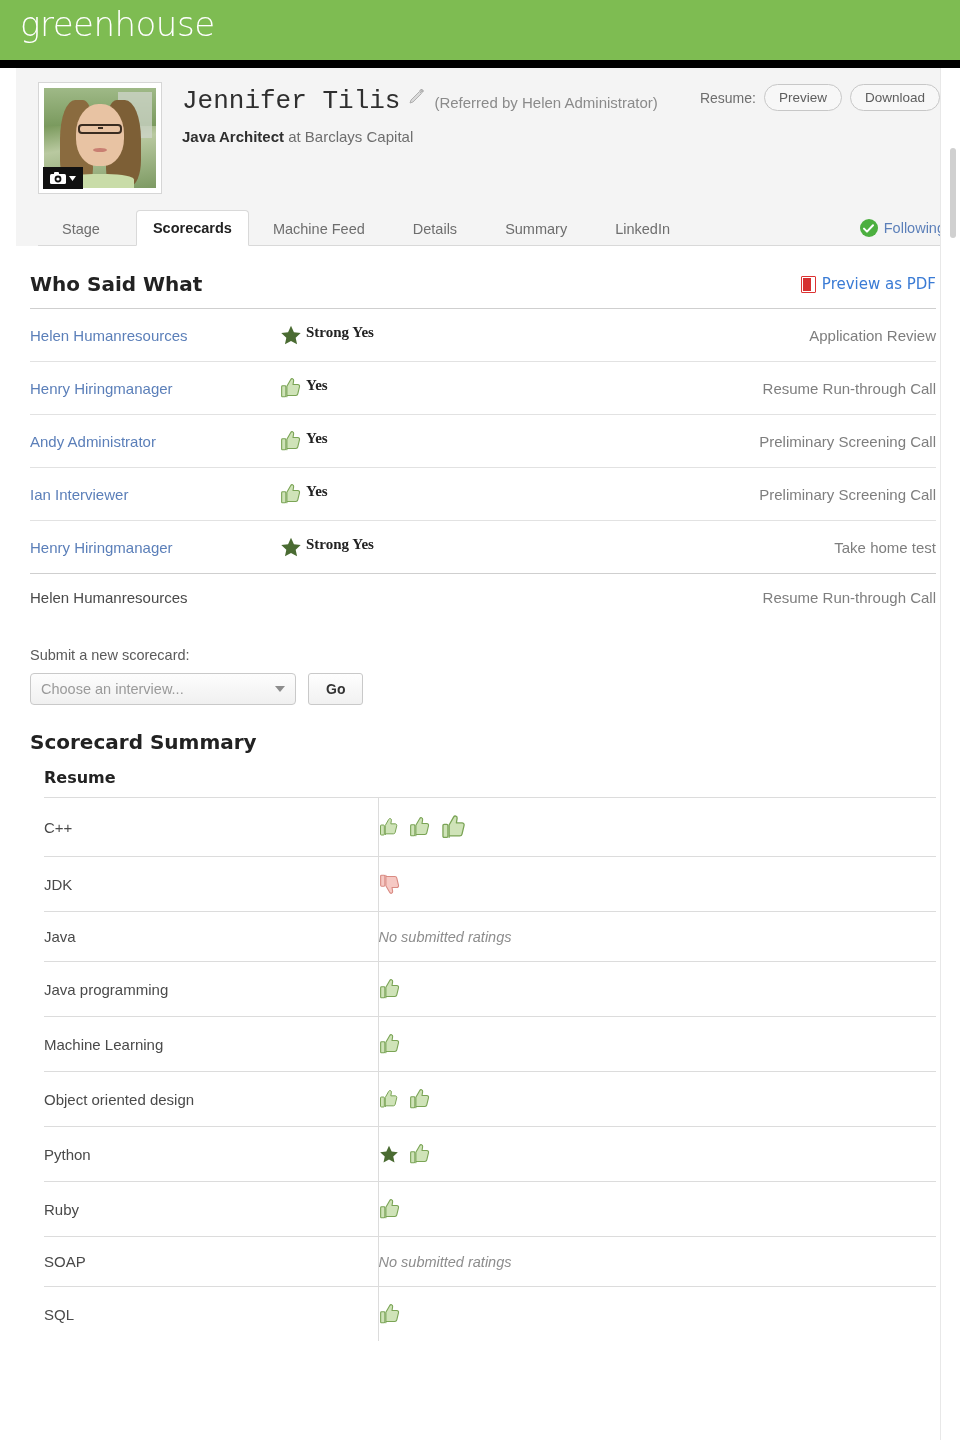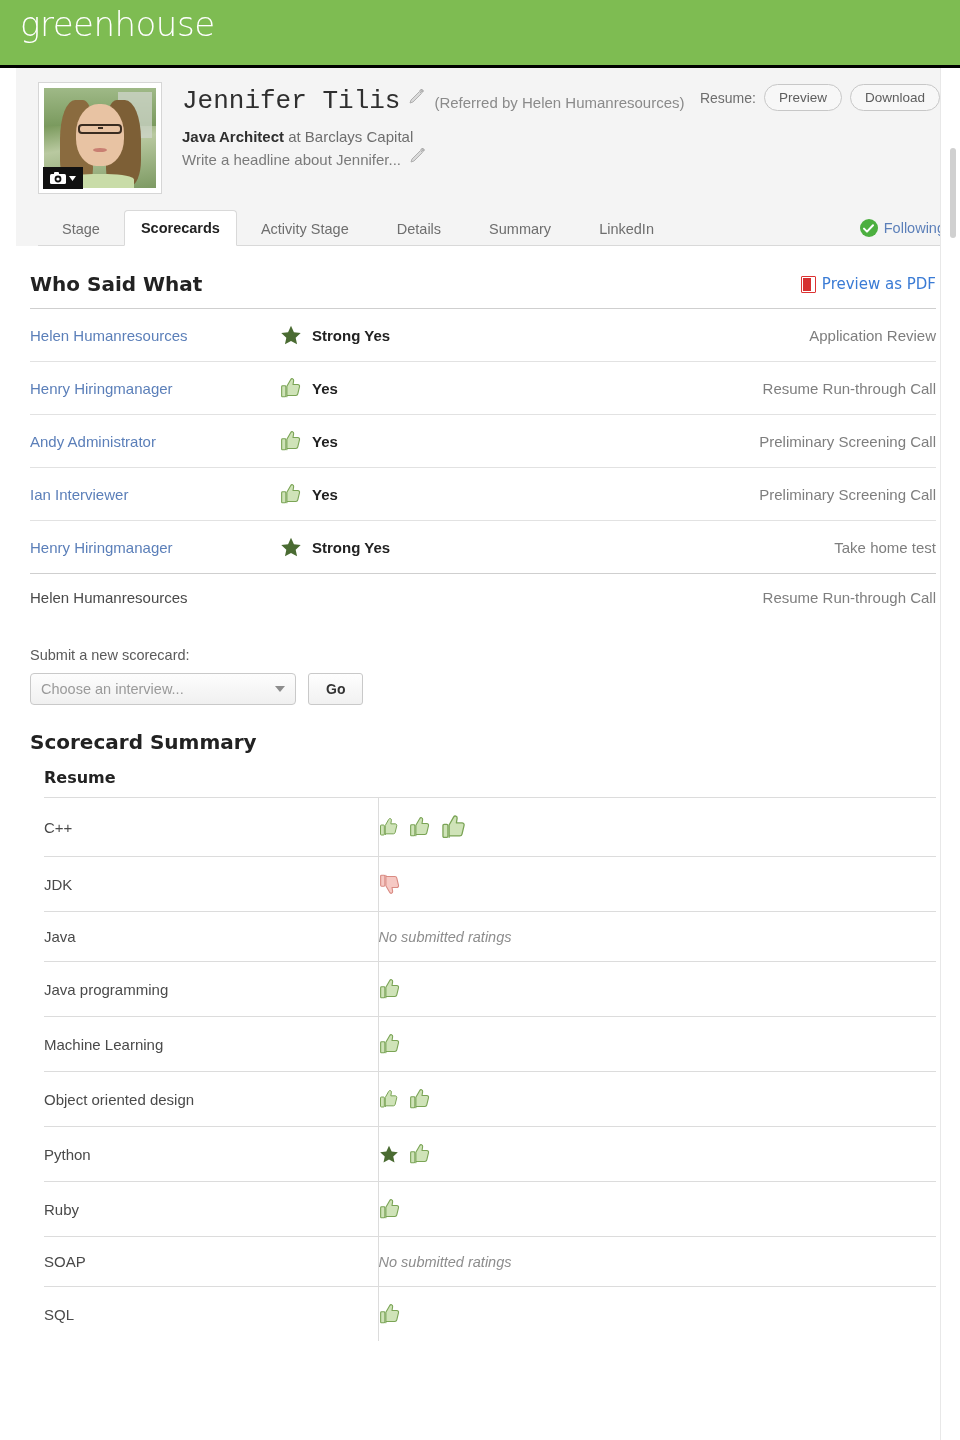--- a/index.html
+++ b/index.html
@@ -8,21 +8,21 @@
     font-family: "Liberation Sans", sans-serif;
     background: #ffffff;
     overflow: hidden;
   }
   .page { position: relative; width: 960px; height: 1440px; background: #fff; }
 
   
   .topbar {
     height: 68px;
     background: #7ebc52;
-    border-bottom: 3px solid #000000;
+    border-bottom: 8px solid #000000;
     position: relative;
   }
   .logo {
     position: absolute;
     left: 20px; top: 4px;
     color: #ffffff;
     font-size: 34px;
     font-weight: 300;
     letter-spacing: -0.5px;
     font-family: "DejaVu Sans", sans-serif;
@@ -110,20 +110,21 @@
   .tab {
     font-size: 14.5px; color: #6e6e6e;
     padding: 9px 24px 9px 24px; cursor: pointer;
     white-space: nowrap; position: relative; top: 1px;
   }
   .tab.active {
     background: #fff; color: #222; font-weight: 700;
     border: 1px solid #d9d9d9; border-bottom: 1px solid #fff;
     border-radius: 4px 4px 0 0;
     padding: 9px 16px;
+    margin-left: 12px;
   }
   .following {
     position: absolute; right: 0; bottom: 8px;
     display: flex; align-items: center; gap: 6px;
     font-size: 14.5px; color: #5b7fb9; cursor: pointer;
   }
   .check-badge {
     width: 18px; height: 18px; border-radius: 50%;
     background: #4caf3f; display: flex; align-items: center; justify-content: center;
   }
@@ -152,21 +153,21 @@
   }
 
   table.rows { width: 100%; border-collapse: collapse; }
   table.rows tr { border-top: 1px solid #e2e2e2; }
   table.rows tr:first-child { border-top: 1px solid #cfcfcf; }
   table.rows td { padding: 15px 0; font-size: 15px; vertical-align: middle; }
   td.who { width: 250px; padding-left: 10px; }
   td.who a { color: #5b7fb9; text-decoration: none; cursor: pointer; }
   td.verdict { width: 320px; }
   td.stage { text-align: right; color: #7e7e7e; padding-right: 6px; }
-  .verdict-inner { display: flex; align-items: center; gap: 10px; }
+  .verdict-inner { display: flex; align-items: flex-start; gap: 4px; font-family: Liberation Serif, serif; }
   .verdict-inner .lbl { font-weight: 700; color: #222; font-size: 15px; }
   td.who-plain { width: 250px; padding-left: 10px; color: #4a4a4a; }
 
   
   .submit-lbl { font-size: 14.5px; color: #5a5a5a; margin-top: 26px; padding-left: 0; }
   .submit-row { display: flex; align-items: center; gap: 12px; margin-top: 10px; }
   .select-box {
     width: 266px; height: 32px;
     border: 1px solid #c9c9c9; border-radius: 4px;
     background: linear-gradient(180deg,#fdfdfd,#f0f0f0);
@@ -256,51 +257,42 @@
 
       <div class="cand-text">
         <div class="cand-name-row">
           <span class="cand-name">Jennifer Tilis</span>
           <span class="pencil">
             <svg width="18" height="18" viewBox="0 0 18 18" aria-hidden="true">
               <path d="M2 15l1-3 8.5-8.5 2 2L5 14z" fill="#d9d9d9" stroke="#a9a9a9" stroke-width="0.9"></path>
               <path d="M12 2.5l1.5-1.5 2 2L14 4.5z" fill="#bdbdbd" stroke="#9a9a9a" stroke-width="0.9"></path>
             </svg>
           </span>
-          <span class="referred">(Referred by Helen Humanresources)</span>
+          <span class="referred">(Referred by Helen Administrator)</span>
         </div>
 
         <div class="cand-title">
           <b>Java Architect</b><span> at Barclays Capital</span>
         </div>
 
-        <div class="cand-headline">
-          <span>Write a headline about Jennifer...</span>
-          <span class="pencil">
-            <svg width="18" height="18" viewBox="0 0 18 18" aria-hidden="true">
-              <path d="M2 15l1-3 8.5-8.5 2 2L5 14z" fill="#d9d9d9" stroke="#a9a9a9" stroke-width="0.9"></path>
-              <path d="M12 2.5l1.5-1.5 2 2L14 4.5z" fill="#bdbdbd" stroke="#9a9a9a" stroke-width="0.9"></path>
-            </svg>
-          </span>
-        </div>
       </div>
 
       <div class="resume-area">
         <span class="resume-lbl">Resume:</span>
         <button class="pill-btn">Preview</button>
         <button class="pill-btn">Download</button>
       </div>
     </div>
   </div>
 
   <div class="tabs-wrap">
     <div class="tabs" id="tabs-host">
       <div class="tab">Stage</div>
       <div class="tab active">Scorecards</div>
-      <div class="tab">Activity Stage</div>
+      <div class="tab">Machine Feed</div>
       <div class="tab">Details</div>
       <div class="tab">Summary</div>
       <div class="tab">LinkedIn</div>
 
       <div class="following">
         <span class="check-badge">
           <svg width="11" height="9" viewBox="0 0 11 9" aria-hidden="true">
             <polyline points="1,4.6 4,7.6 10,1.2" fill="none" stroke="#fff" stroke-width="2" stroke-linecap="round" stroke-linejoin="round"></polyline>
           </svg>
         </span>

